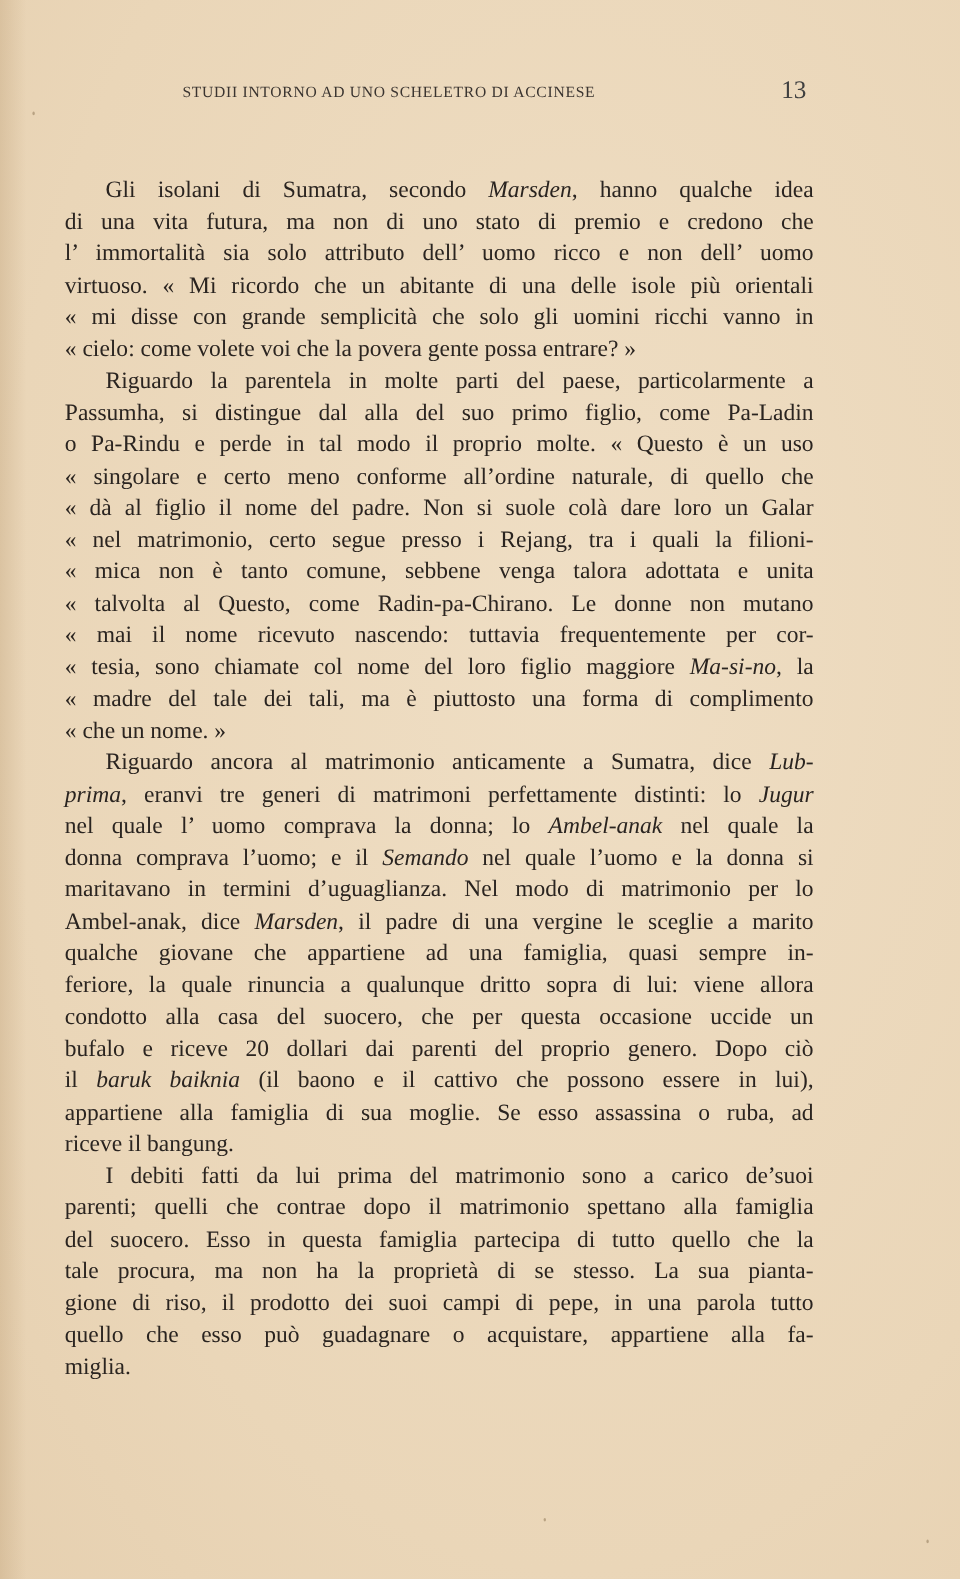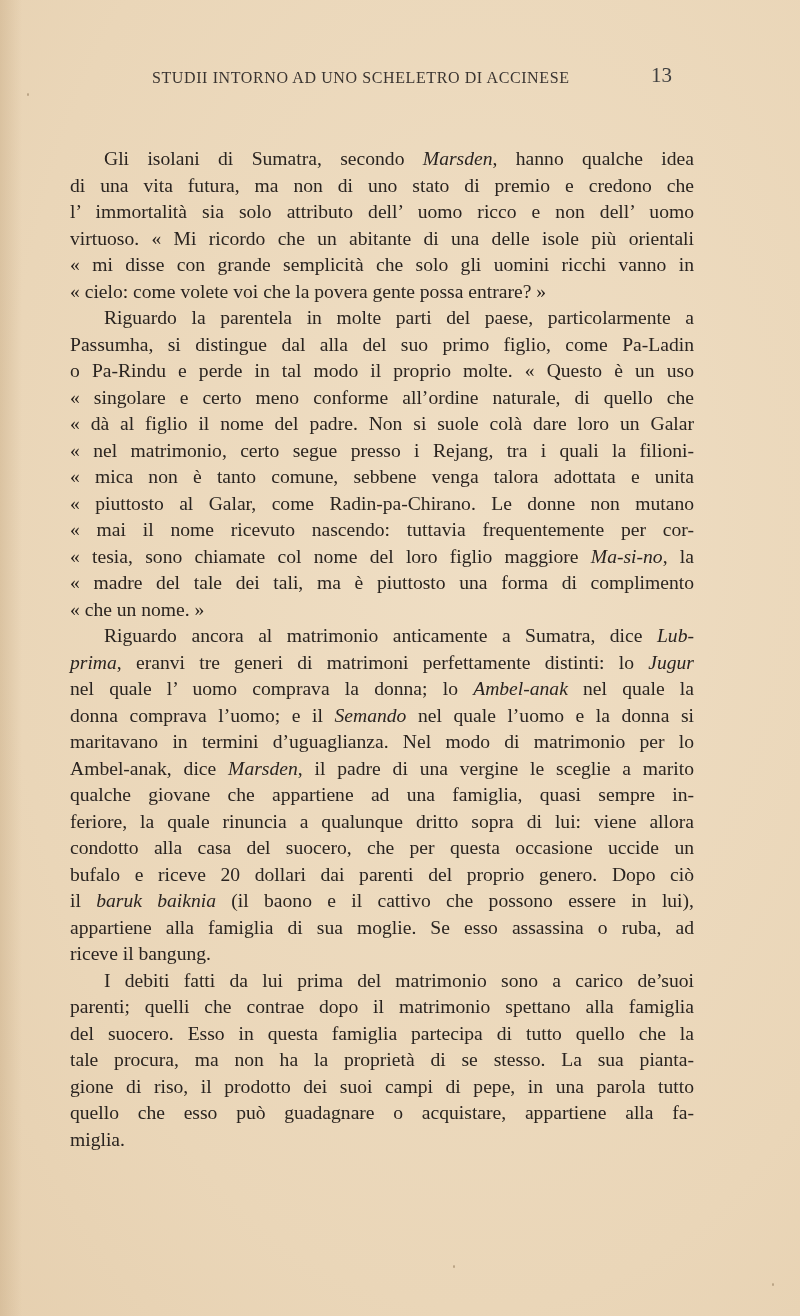--- a/index.html
+++ b/index.html
@@ -12,33 +12,32 @@
     position: relative;
     font-family: "DejaVu Serif", "Liberation Serif", serif;
     color: #2a2420;
   }
   .running-head {
     position: absolute; top: 61px; left: 0; width: 800px; height: 30px;
   }
   .running-title {
     position: absolute; left: 152px; top: 8px;
     font-family: "Liberation Serif", serif;
-    font-size: 16px; letter-spacing: 0.6px; color: #3a3430;
+    font-size: 13px; letter-spacing: 0.6px; color: #3a3430;
     white-space: nowrap;
   }
   .page-number {
     position: absolute; left: 651px; top: 2px;
     font-family: "Liberation Serif", serif;
     font-size: 21px; color: #404040;
   }
   .body-text {
     position: absolute; left: 54px; top: 146px; width: 624px;
     font-family: "Liberation Serif", serif;
     font-size: 19.6px;
-    margin-left: 16px;
   }
   .line {
     height: 26.5px; line-height: 26.5px;
     white-space: nowrap;
     text-align: justify; text-align-last: justify;
   }
   .line.indent { padding-left: 34px; }
   .line.last { text-align-last: left; }
   .line i { font-style: italic; }
   .spot { position:absolute; width:2px; height:3px; background:#b8a283; border-radius:50%; }
@@ -61,21 +60,21 @@
       <div class="line last"><span>« cielo: come volete voi che la povera gente possa entrare? »</span></div>
     </div>
     <div>
       <div class="line indent"><span>Riguardo la parentela in molte parti del paese, particolarmente a</span></div>
       <div class="line"><span>Passumha, si distingue dal alla del suo primo figlio, come Pa-Ladin</span></div>
       <div class="line"><span>o Pa-Rindu e perde in tal modo il proprio molte. « Questo è un uso</span></div>
       <div class="line"><span>« singolare e certo meno conforme all’ordine naturale, di quello che</span></div>
       <div class="line"><span>« dà al figlio il nome del padre. Non si suole colà dare loro un Galar</span></div>
       <div class="line"><span>« nel matrimonio, certo segue presso i Rejang, tra i quali la filioni-</span></div>
       <div class="line"><span>« mica non è tanto comune, sebbene venga talora adottata e unita</span></div>
-      <div class="line"><span>« piuttosto al Galar, come Radin-pa-Chirano. Le donne non mutano</span></div>
+      <div class="line"><span>« talvolta al Questo, come Radin-pa-Chirano. Le donne non mutano</span></div>
       <div class="line"><span>« mai il nome ricevuto nascendo: tuttavia frequentemente per cor-</span></div>
       <div class="line"><span>« tesia, sono chiamate col nome del loro figlio maggiore </span><i>Ma-si-no</i><span>, la</span></div>
       <div class="line"><span>« madre del tale dei tali, ma è piuttosto una forma di complimento</span></div>
       <div class="line last"><span>« che un nome. »</span></div>
     </div>
     <div>
       <div class="line indent"><span>Riguardo ancora al matrimonio anticamente a Sumatra, dice </span><i>Lub-</i></div>
       <div class="line"><i>prima</i><span>, eranvi tre generi di matrimoni perfettamente distinti: lo </span><i>Jugur</i></div>
       <div class="line"><span>nel quale l’ uomo comprava la donna; lo </span><i>Ambel-anak</i><span> nel quale la</span></div>
       <div class="line"><span>donna comprava l’uomo; e il </span><i>Semando</i><span> nel quale l’uomo e la donna si</span></div>

